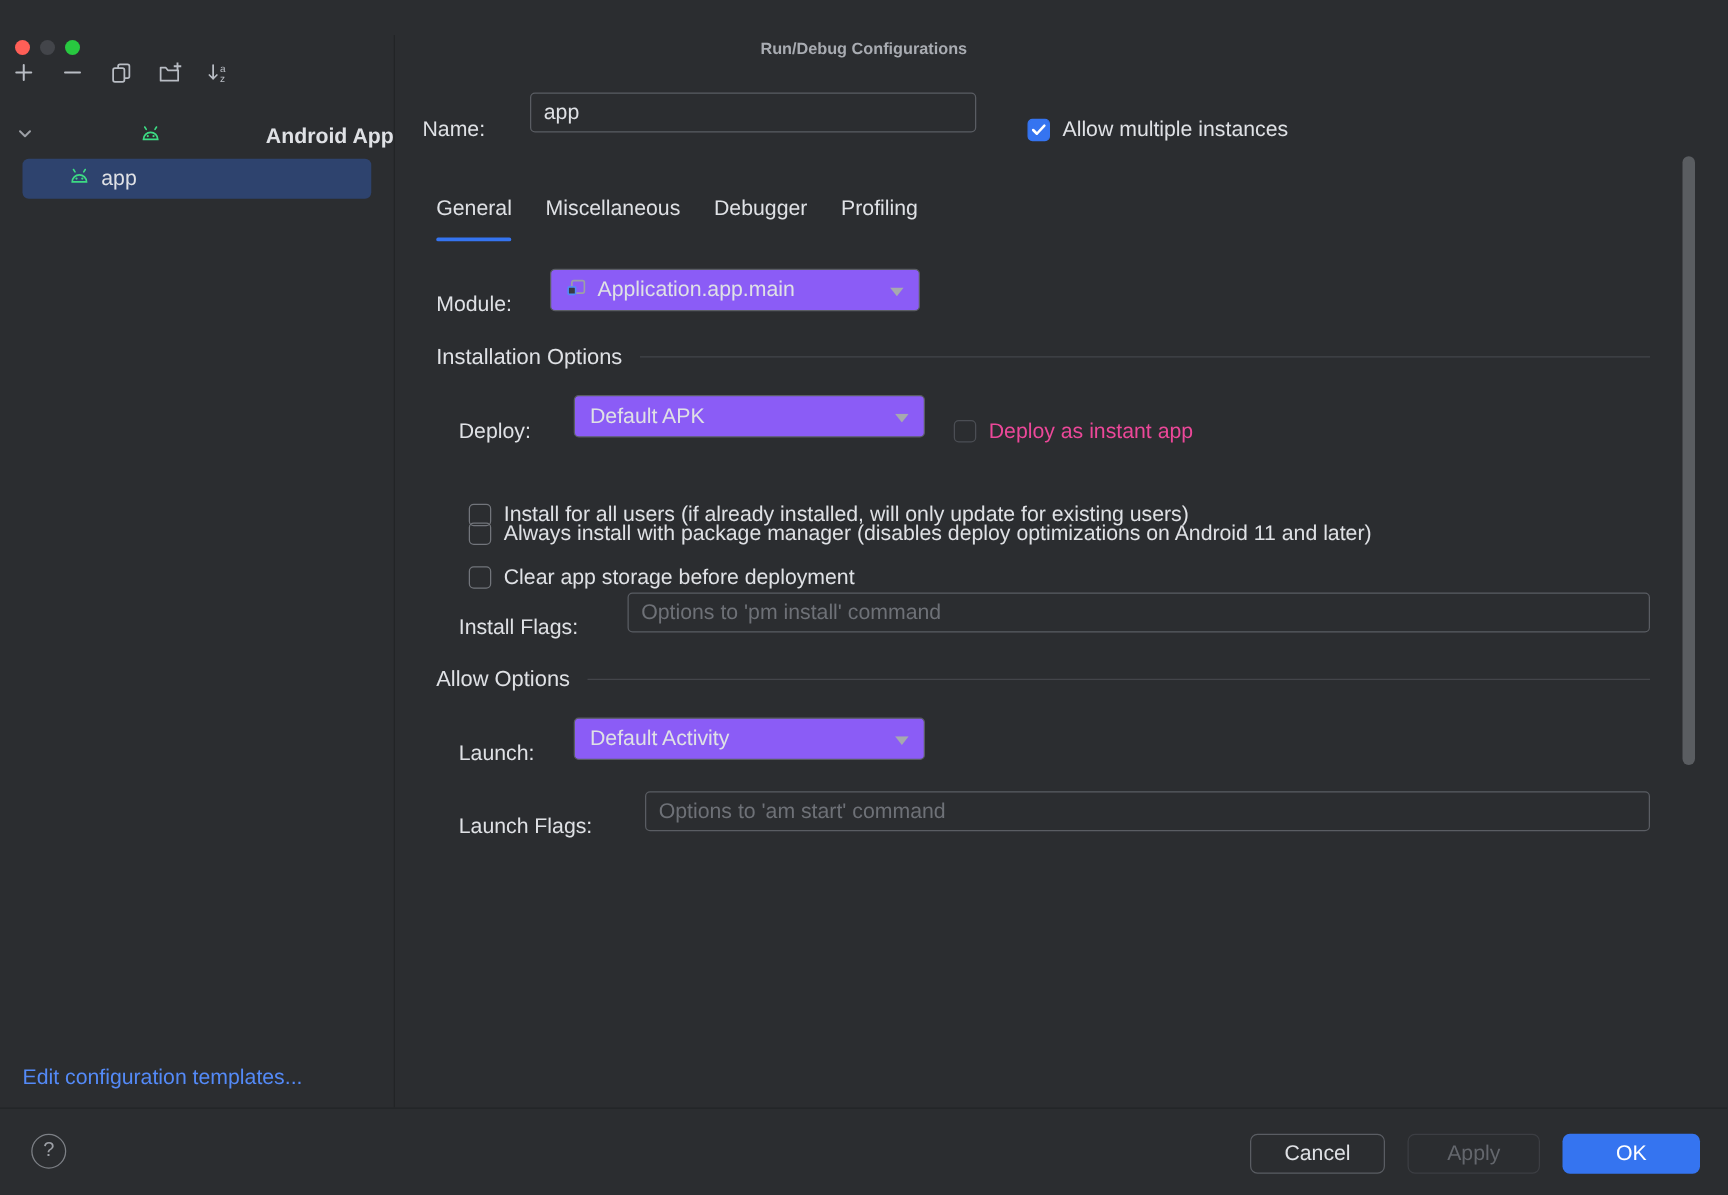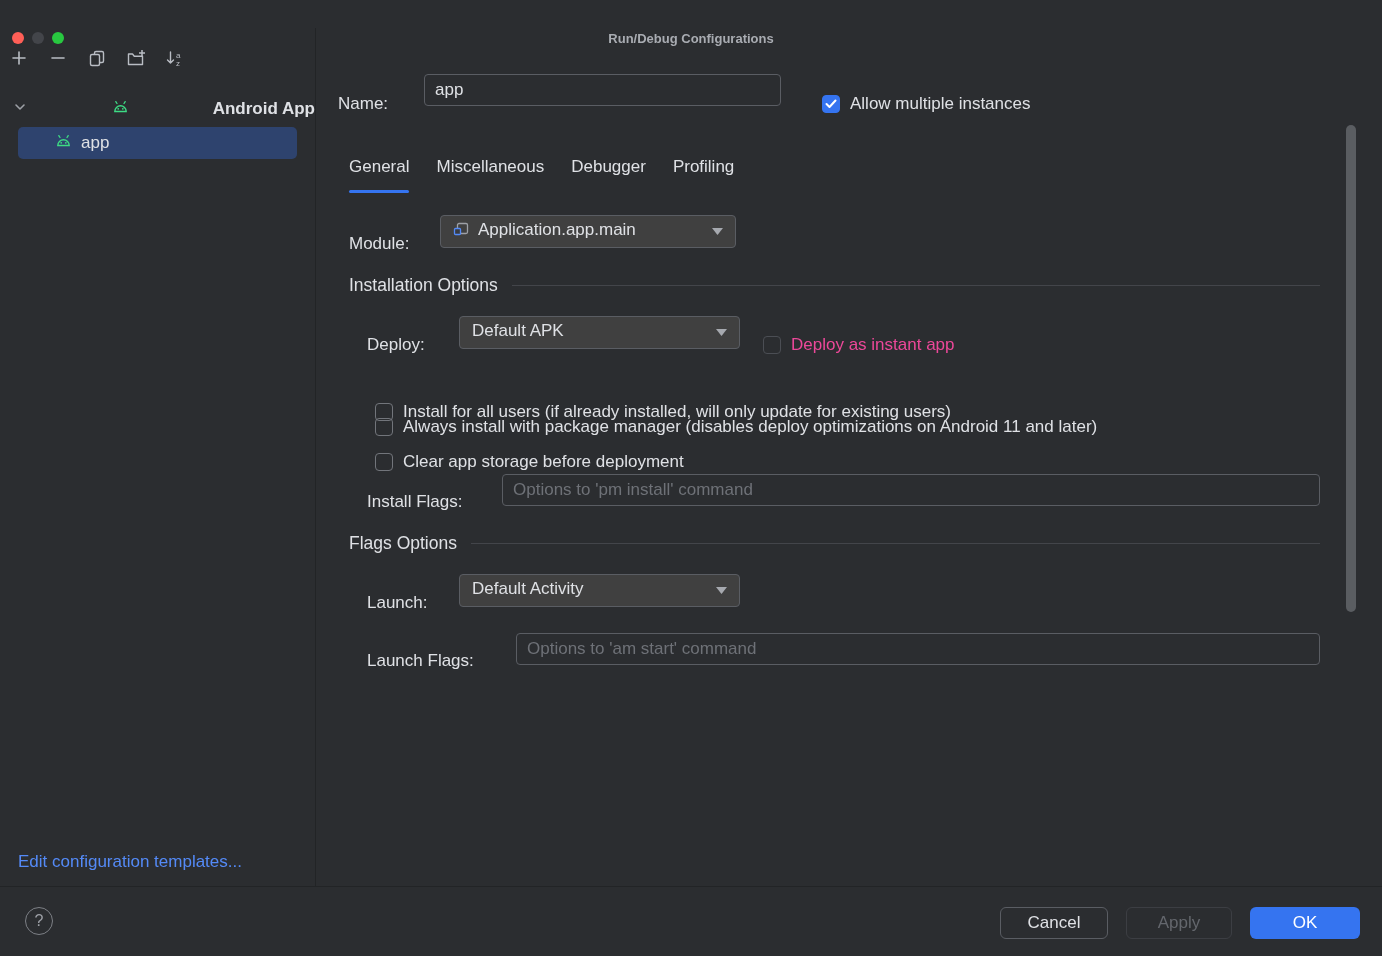--- a/index.html
+++ b/index.html
@@ -39,22 +39,22 @@
   
   .main { position:absolute; top:28px; left:317px; right:0; bottom:70px; }
   .row { position:absolute; display:flex; align-items:center;margin-top:12px; }
   .lbl { font-size:17px; color:#dfe1e5; }
 
   .text-input { background:#2b2d30; border:1px solid #5a5d63; border-radius:4px;
     height:32px; color:#dfe1e5; font-size:17px; padding:0 10px;
     font-family:"Liberation Sans", sans-serif; outline:none; }
   .text-input::placeholder { color:#6e7177; }
 
-  .combo { background:#404040; border:1px solid #5a5d63; border-radius:4px; height:33px;
-    display:flex; align-items:flex-start; padding:4px 12px; font-size:17px; gap:8px; cursor:default; }
+  .combo { background:#8b5cf6; border:1px solid #5a5d63; border-radius:4px; height:33px;
+    display:flex; align-items:center; padding:16px 12px; font-size:17px; gap:8px; cursor:default; }
   .combo .combo-caret { margin-left:auto; }
 
   .cbx { width:18px; height:18px; border:1.5px solid #72757b; border-radius:4px;
     background:transparent; flex-shrink:0; display:flex; align-items:center; justify-content:center; }
   .cbx.checked { background:#3574f0; border-color:#3574f0; }
   .cbx.disabled { border-color:#4b4e54; }
   .cb-row { display:flex; align-items:center; gap:10px; font-size:17px; }
   .cb-row.disabled { color:#ec4899; }
 
   .tabs { position:absolute; top:129px; left:32px; display:flex; gap:27px; }
@@ -256,21 +256,21 @@
         <span>Clear app storage before deployment</span>
       </div>
     </div>
 
     <div class="row" style="top:446px; left:50px; height:32px;">
       <span class="lbl">Install Flags:</span>
     </div>
     <input class="text-input" style="position: absolute; top: 446px; left: 185px; width: 818px;" placeholder="Options to 'pm install' command">
 
     <div class="section" style="top:505px;">
-      <span>Flags Options</span>
+      <span>Allow Options</span>
       <span class="line"></span>
     </div>
 
     <div class="row" style="top:546px; left:50px; height:33px;">
       <span class="lbl">Launch:</span>
     </div>
     <div class="combo" style="position:absolute; top:546px; left:142px; width:281px;">
       <span>Default Activity</span>
       <span class="combo-caret">
         <svg width="11" height="7" viewBox="0 0 11 7">

